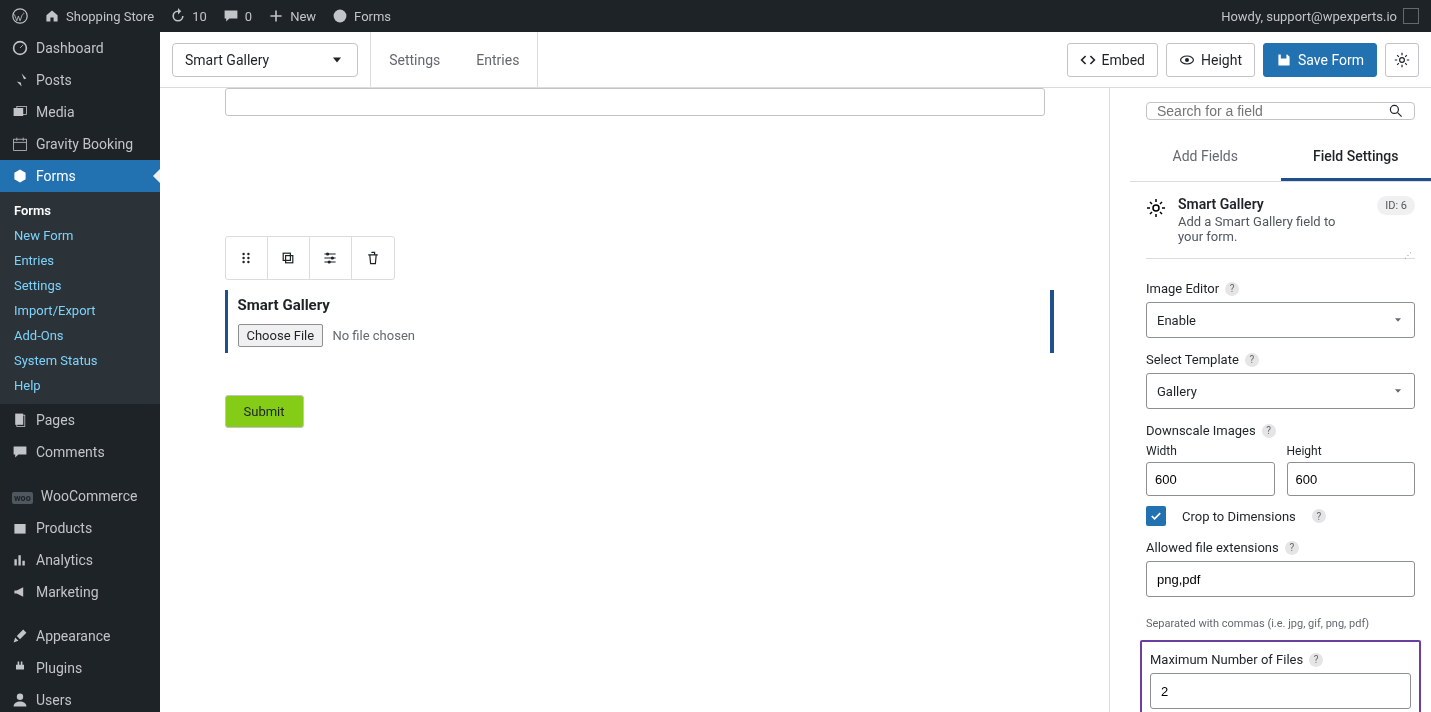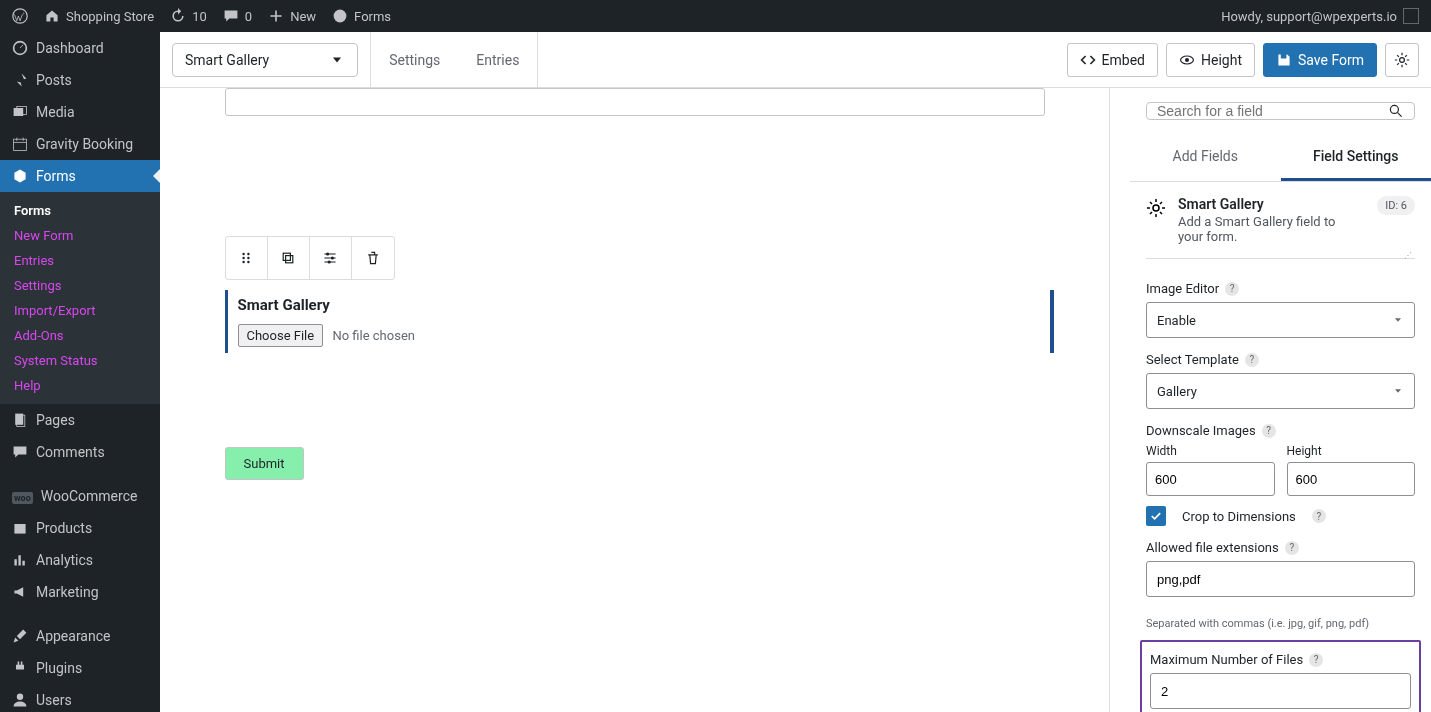--- a/index.html
+++ b/index.html
@@ -15,21 +15,21 @@
 
 .main { flex: 1; display: flex; min-height: 0; }
 
 
 .wp-sidebar { width: 160px; background: #1d2327; color: #c3c4c7; display: flex; flex-direction: column; overflow-y: auto; }
 .wp-menu { list-style: none; }
 .wp-menu li { display: flex; align-items: flex-end; gap: 8px; padding: 8px 12px; cursor: pointer; font-size: 14px; }
 .wp-menu li.active { background: #2271b1; color: #fff; position: relative; }
 .wp-menu li.active::after { content: ""; position: absolute; right: -1px; top: 50%; transform: translateY(-50%); border: 8px solid transparent; border-right-color: #f0f0f1; }
 .wp-submenu { list-style: none; background: #2c3338; padding: 6px 0; }
-.wp-submenu li { padding: 5px 12px 5px 14px; font-size: 13px; cursor: pointer; color: #d946ef; }
+.wp-submenu li { padding: 5px 12px 5px 14px; font-size: 13px; cursor: pointer; color: #7dd3fc; }
 .wp-submenu li.current { color: #fff; font-weight: 600; }
 
 
 .content { flex: 1; display: flex; flex-direction: column; background: #fff; min-width: 0; }
 
 
 .toolbar { height: 56px; border-bottom: 1px solid #dcdcde; display: flex; align-items: center; padding: 0 12px; background: #fff; }
 .form-select { border: 1px solid #c3c4c7; border-radius: 4px; height: 34px; display: flex; align-items: center; padding: 0 12px; gap: 60px; cursor: pointer; font-size: 14px; color: #1d2327; }
 .tabs { display: flex; margin-left: 12px; height: 100%; border-left: 1px solid #dcdcde; border-right: 1px solid #dcdcde; }
 .tabs .tab { padding: 0 18px; display: flex; align-items: center; cursor: pointer; font-size: 14px; color: #646970; }
@@ -51,21 +51,21 @@
 
 .field-toolbar { display: inline-flex; border: 1px solid #dcdcde; border-radius: 3px; margin: 40px 0 10px 0; background: #fff; }
 .field-toolbar .ticon { width: 42px; height: 42px; display: flex; align-items: center; justify-content: center; border-right: 1px solid #dcdcde; cursor: pointer; }
 .field-toolbar .ticon:last-child { border-right: none; }
 
 .sg-block { border-left: 3px solid #1e4f8e; padding: 6px 0 6px 10px; position: relative; }
 .sg-block::after { content: ""; position: absolute; right: -9px; top: 0; bottom: 0; width: 4px; background: #1e4f8e; }
 .choose-file { display: inline-block; border: 1px solid #8c8f94; background: #f0f0f1; padding: 3px 8px; font-size: 13px; border-radius: 2px; margin-right: 6px; }
 .no-file { color: #646970; font-size: 13px; }
 
-.submit-btn { margin-top: 94px; border: 1px solid #c3c4c7; background: #86efac; border-radius: 3px; padding: 8px 18px; display: inline-block; }
+.submit-btn { margin-top: 42px; border: 1px solid #c3c4c7; background: #84cc16; border-radius: 3px; padding: 8px 18px; display: inline-block; }
 
 
 .right-panel { width: 322px; border-left: 1px solid #dcdcde; display: flex; flex-direction: column; background: #fff; overflow-y: auto; padding-left: 20px; }
 .search-box { margin: 14px 16px; border: 1px solid #c3c4c7; border-radius: 4px; height: 42px; display: flex; align-items: center; padding: 0 10px; }
 .search-box input { flex: 1; border: none; outline: none; font-size: 14px; }
 .rp-tabs { display: flex; border-bottom: 1px solid #dcdcde; }
 .rp-tab { flex: 1; text-align: center; padding: 14px 0; font-size: 14px; color: #646970; cursor: pointer; }
 .rp-tab.active { color: #1d2327; border-bottom: 3px solid #1e4f8e; font-weight: 500; }
 
 .rp-header { display: flex; align-items: flex-start; gap: 12px; padding: 14px 16px; }

